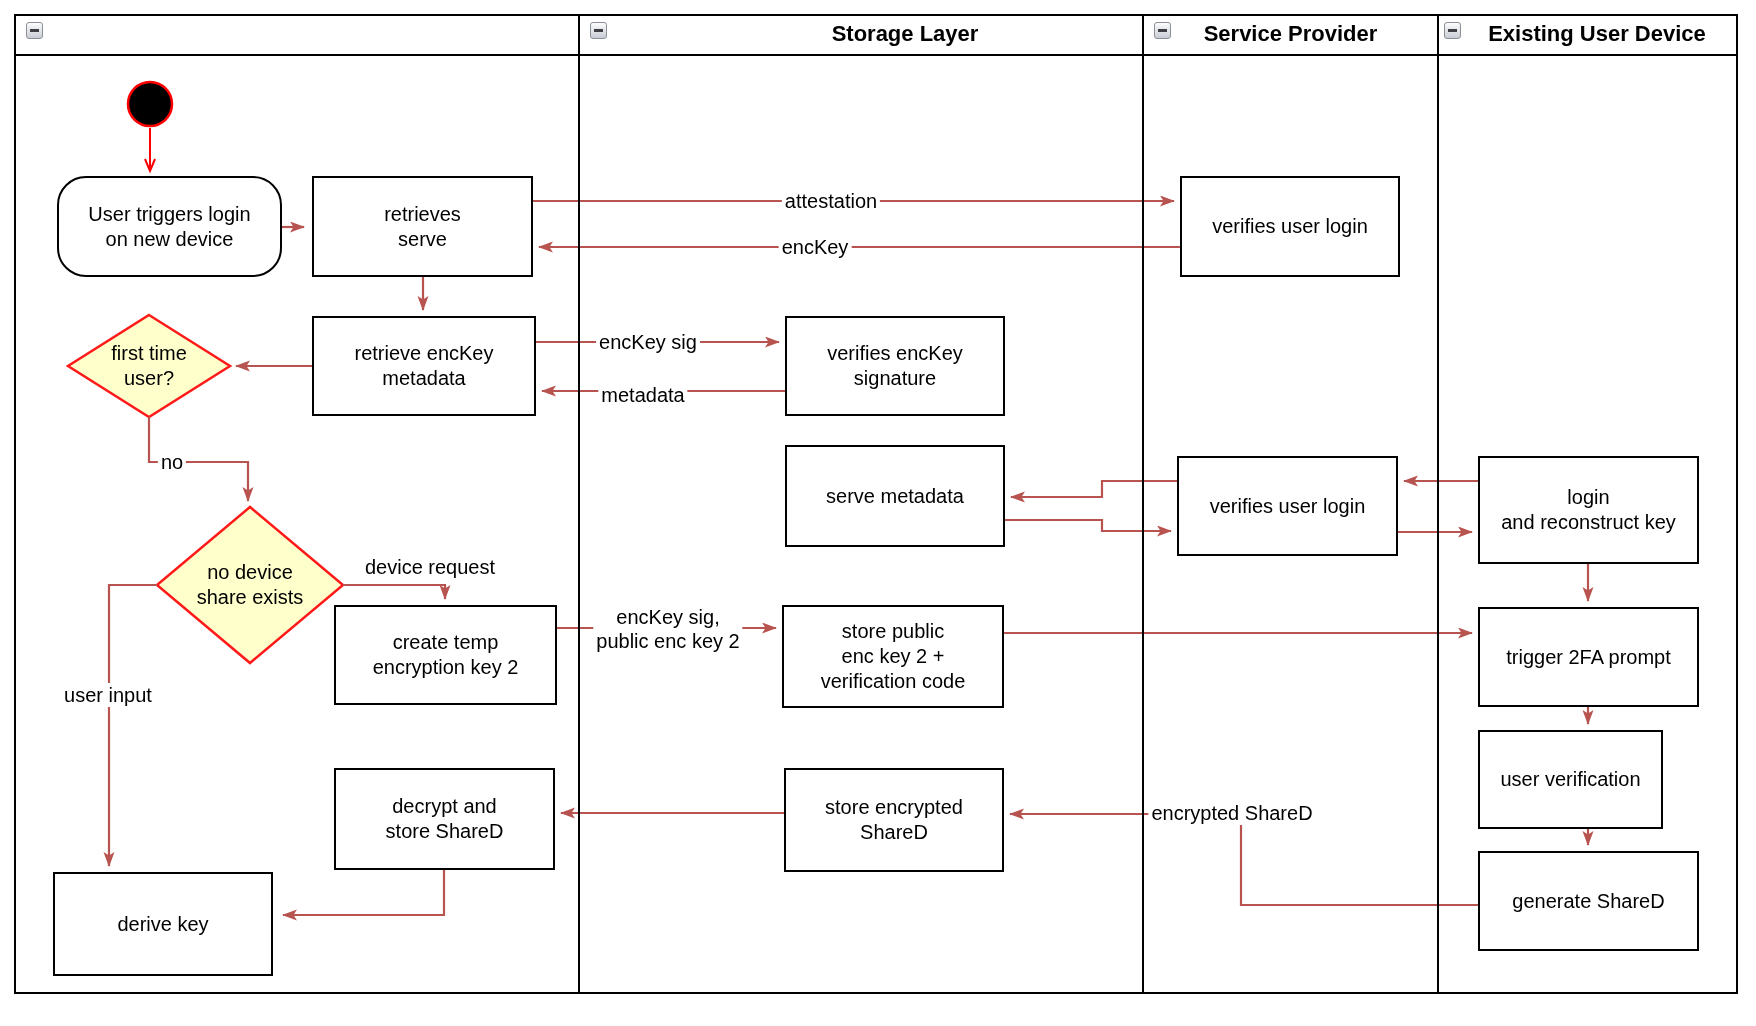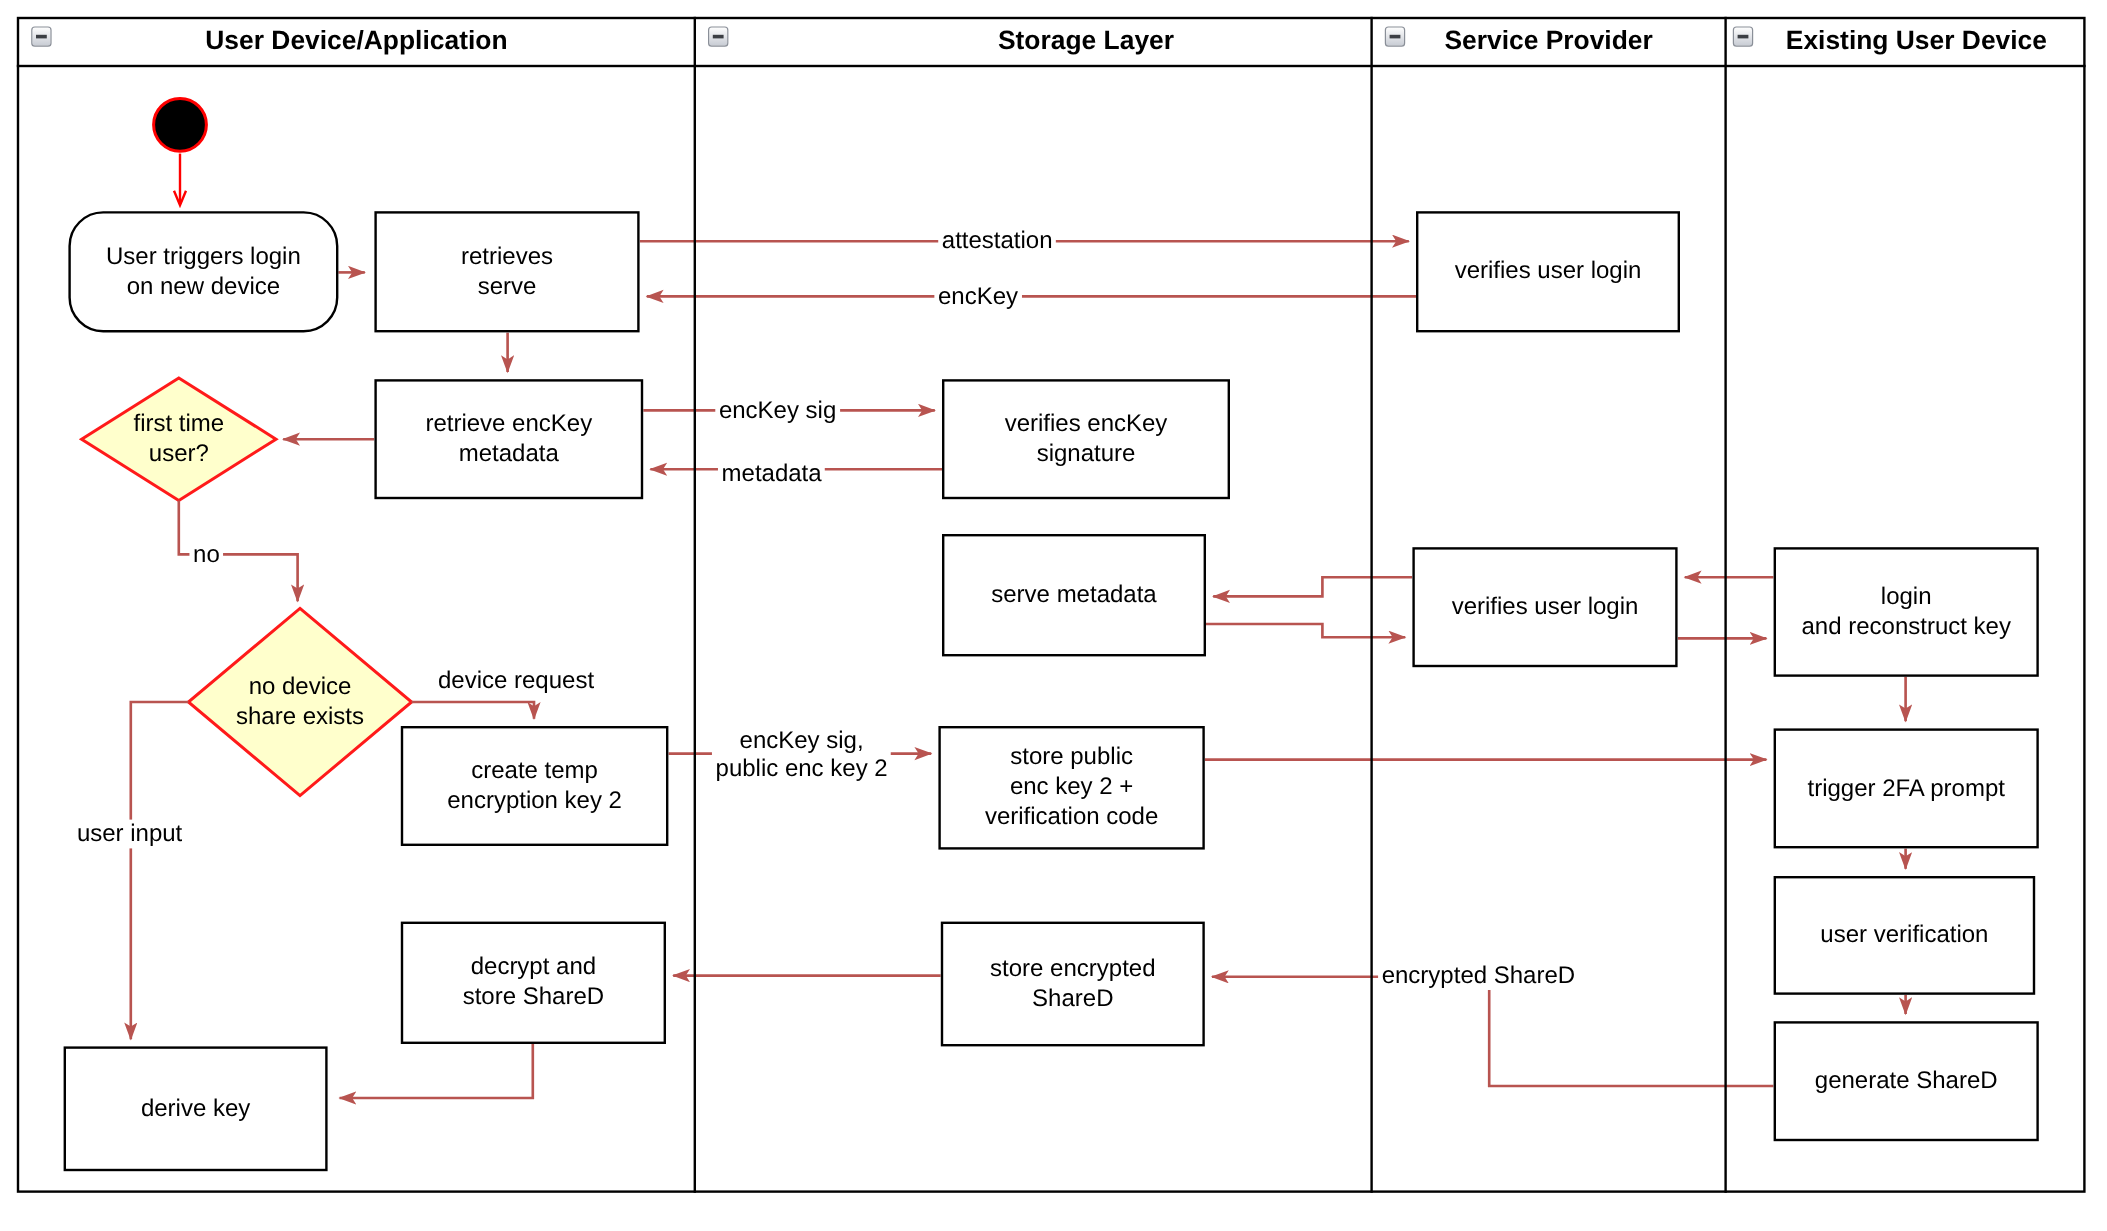--- a/index.html
+++ b/index.html
@@ -71,23 +71,20 @@
       <path d="M444,870 L444,915 L283,915" marker-end="url(#ah)"></path>
     </g>
   </svg>
 
   <div class="frame"></div>
   <div class="header-sep"></div>
   <div class="lane-vline" style="left:578px;"></div>
   <div class="lane-vline" style="left:1142px;"></div>
   <div class="lane-vline" style="left:1437px;"></div>
 
-  <div class="lane-title" style="left:16px;width:562px;">
-    <span>User Device/Application</span>
-    </div>
   <div class="lane-title" style="left:580px;width:562px;padding-left:44px;">
     <span>Storage Layer</span>
     </div>
   <div class="lane-title" style="left:1144px;width:293px;">
     <span>Service Provider</span>
     </div>
   <div class="lane-title" style="left:1452px;width:290px;">
     <span>Existing User Device</span>
     </div>
 
@@ -104,33 +101,33 @@
       <div class="minus"></div>
     </div>
 
   <div class="node" style="left:57px;top:176px;width:225px;height:101px;border-radius:29px;">User triggers login
 on new device</div>
   <div class="node" style="left:312px;top:176px;width:221px;height:101px;">retrieves
 serve</div>
   <div class="node" style="left:1180px;top:176px;width:220px;height:101px;">verifies user login</div>
   <div class="node" style="left:312px;top:316px;width:224px;height:100px;">retrieve encKey
 metadata</div>
-  <div class="node" style="left:785px;top:316px;width:240px;height:100px;">verifies encKey
+  <div class="node" style="left:785px;top:316px;width:220px;height:100px;">verifies encKey
 signature</div>
   <div class="node" style="left:785px;top:445px;width:220px;height:102px;">serve metadata</div>
   <div class="node" style="left:1177px;top:456px;width:221px;height:100px;">verifies user login</div>
   <div class="node" style="left:1478px;top:456px;width:221px;height:108px;">login
 and reconstruct key</div>
   <div class="node" style="left:334px;top:605px;width:223px;height:100px;">create temp
 encryption key 2</div>
   <div class="node" style="left:782px;top:605px;width:222px;height:103px;">store public
 enc key 2 +
 verification code</div>
   <div class="node" style="left:1478px;top:607px;width:221px;height:100px;">trigger 2FA prompt</div>
-  <div class="node" style="left:1478px;top:730px;width:218px;height:99px;">user verification</div>
+  <div class="node" style="left:1478px;top:730px;width:185px;height:99px;">user verification</div>
   <div class="node" style="left:1478px;top:851px;width:221px;height:100px;">generate ShareD</div>
   <div class="node" style="left:784px;top:768px;width:220px;height:104px;">store encrypted
 ShareD</div>
   <div class="node" style="left:334px;top:768px;width:221px;height:102px;">decrypt and
 store ShareD</div>
   <div class="node" style="left:53px;top:872px;width:220px;height:104px;">derive key</div>
 
   <div class="diamond-label" style="left:84px;top:336px;width:130px;height:60px;">first time
 user?</div>
   <div class="diamond-label" style="left:170px;top:555px;width:160px;height:60px;">no device

